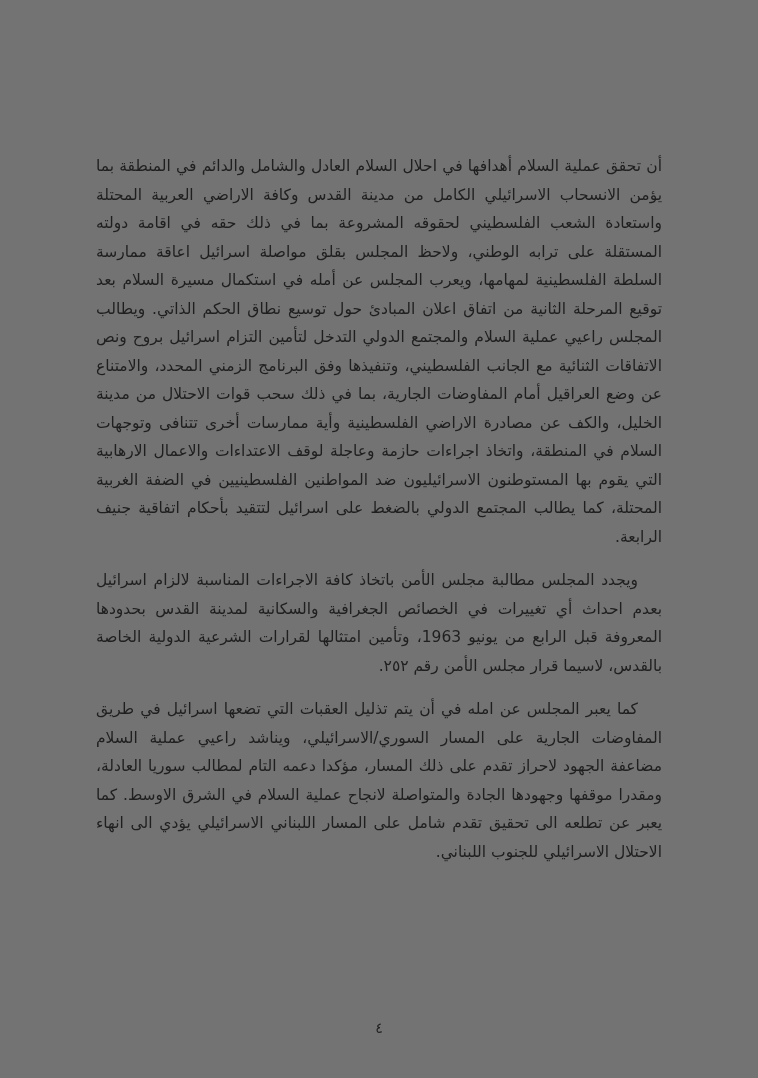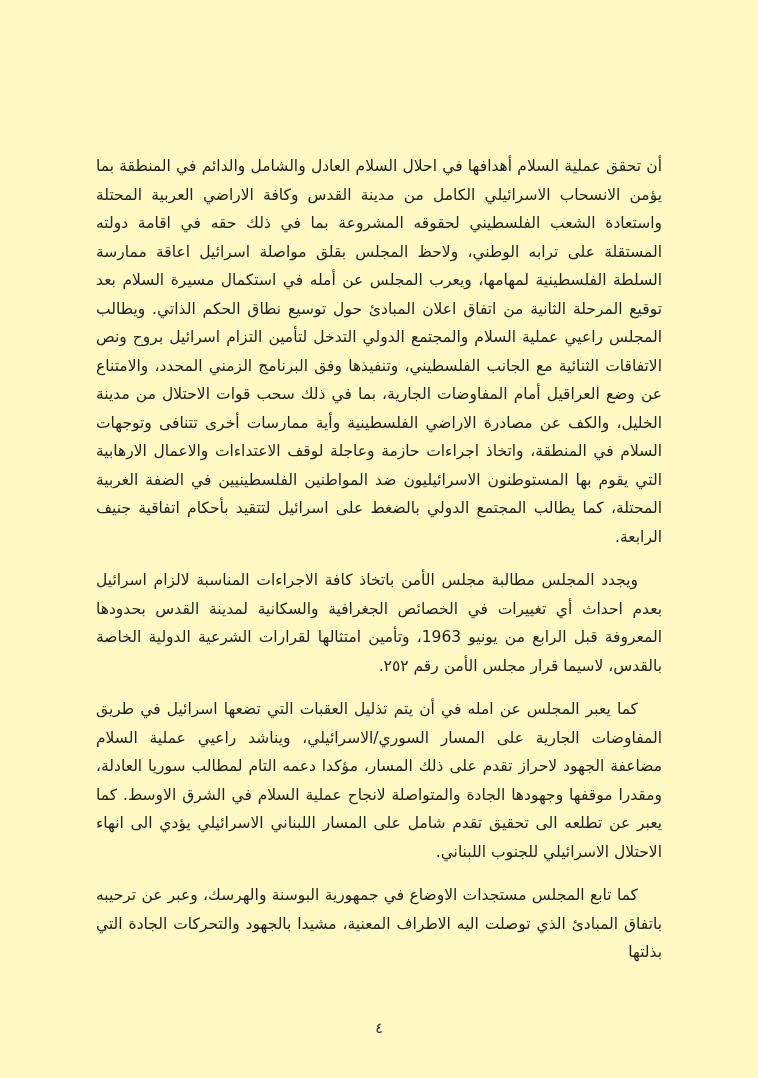--- a/index.html
+++ b/index.html
@@ -5,21 +5,21 @@
   html, body {
     margin: 0;
     padding: 0;
     background: #ffffff;
   }
   .page {
     position: relative;
     width: 758px;
     height: 1078px;
     margin: 0 auto;
-    background: #fef9c3;
+    background: #737373;
     overflow: hidden;
     font-family: "DejaVu Sans", "DejaVu Serif", sans-serif;
     color: #1f1f1f;
   }
   .text-block {
     position: absolute;
     top: 152px;
     right: 96px;
     width: 566px;
     direction: rtl;
@@ -47,16 +47,15 @@
   }
 </style>
 </head>
 <body>
 
 <div class="page">
   <div class="text-block">
     <p class="no-indent">أن تحقق عملية السلام أهدافها في احلال السلام العادل والشامل والدائم في المنطقة بما يؤمن الانسحاب الاسرائيلي الكامل من مدينة القدس وكافة الاراضي العربية المحتلة واستعادة الشعب الفلسطيني لحقوقه المشروعة بما في ذلك حقه في اقامة دولته المستقلة على ترابه الوطني، ولاحظ المجلس بقلق مواصلة اسرائيل اعاقة ممارسة السلطة الفلسطينية لمهامها، ويعرب المجلس عن أمله في استكمال مسيرة السلام بعد توقيع المرحلة الثانية من اتفاق اعلان المبادئ حول توسيع نطاق الحكم الذاتي. ويطالب المجلس راعيي عملية السلام والمجتمع الدولي التدخل لتأمين التزام اسرائيل بروح ونص الاتفاقات الثنائية مع الجانب الفلسطيني، وتنفيذها وفق البرنامج الزمني المحدد، والامتناع عن وضع العراقيل أمام المفاوضات الجارية، بما في ذلك سحب قوات الاحتلال من مدينة الخليل، والكف عن مصادرة الاراضي الفلسطينية وأية ممارسات أخرى تتنافى وتوجهات السلام في المنطقة، واتخاذ اجراءات حازمة وعاجلة لوقف الاعتداءات والاعمال الارهابية التي يقوم بها المستوطنون الاسرائيليون ضد المواطنين الفلسطينيين في الضفة الغربية المحتلة، كما يطالب المجتمع الدولي بالضغط على اسرائيل لتتقيد بأحكام اتفاقية جنيف الرابعة.</p>
     <p>ويجدد المجلس مطالبة مجلس الأمن باتخاذ كافة الاجراءات المناسبة لالزام اسرائيل بعدم احداث أي تغييرات في الخصائص الجغرافية والسكانية لمدينة القدس بحدودها المعروفة قبل الرابع من يونيو 1963، وتأمين امتثالها لقرارات الشرعية الدولية الخاصة بالقدس، لاسيما قرار مجلس الأمن رقم ٢٥٢.</p>
     <p>كما يعبر المجلس عن امله في أن يتم تذليل العقبات التي تضعها اسرائيل في طريق المفاوضات الجارية على المسار السوري/الاسرائيلي، ويناشد راعيي عملية السلام مضاعفة الجهود لاحراز تقدم على ذلك المسار، مؤكدا دعمه التام لمطالب سوريا العادلة، ومقدرا موقفها وجهودها الجادة والمتواصلة لانجاح عملية السلام في الشرق الاوسط. كما يعبر عن تطلعه الى تحقيق تقدم شامل على المسار اللبناني الاسرائيلي يؤدي الى انهاء الاحتلال الاسرائيلي للجنوب اللبناني.</p>
-    <p>كما تابع المجلس مستجدات الاوضاع في جمهورية البوسنة والهرسك، وعبر عن ترحيبه باتفاق المبادئ الذي توصلت اليه الاطراف المعنية، مشيدا بالجهود والتحركات الجادة التي بذلتها</p>
   </div>
   <div class="page-number">٤</div>
 </div>
 
 </body></html>

